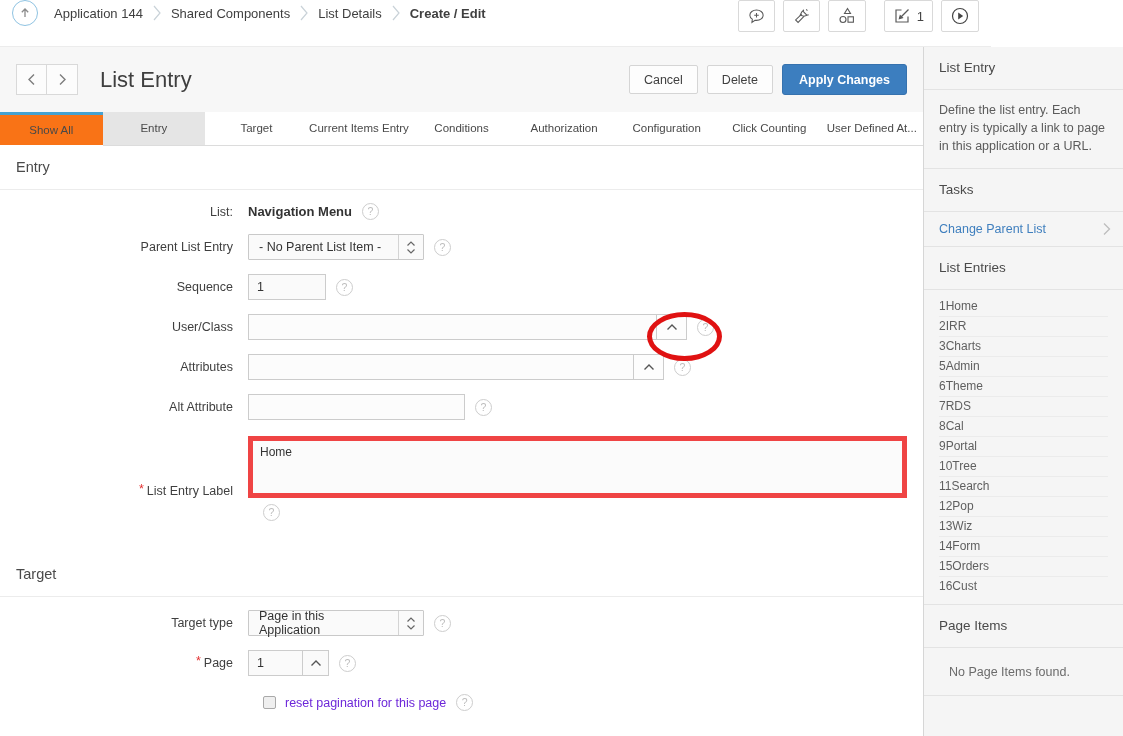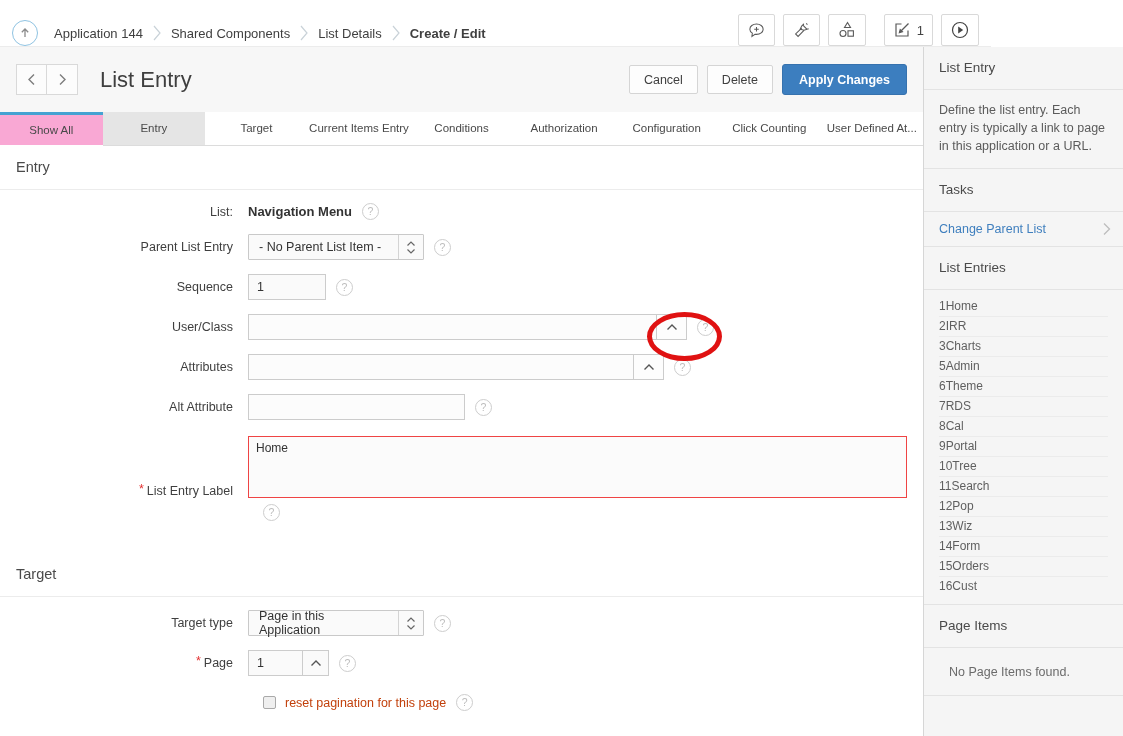--- a/index.html
+++ b/index.html
@@ -2,21 +2,21 @@
 <html><head>
 <meta charset="utf-8">
 <style>
   * { margin:0; padding:0; box-sizing:border-box; }
   html,body { width:1123px; height:736px; overflow:hidden; background:#fff;
     font-family:"Liberation Sans","DejaVu Sans",sans-serif; color:#3f3f3f; }
   .canvas { position:relative; width:1123px; height:736px; background:#fff; }
 
   
   .topbar { position:absolute; left:0; top:0; width:991px; height:47px; background:#fff;
-    border-bottom:1px solid #ececec; display:flex; align-items:flex-end; padding:0 12px; }
+    border-bottom:1px solid #ececec; display:flex; align-items:flex-start; padding:0 12px; }
   .crumb-left { display:flex; align-items:center; }
   .up-circle { width:26px; height:26px; border:1px solid #8fc3e2; border-radius:50%;
     display:flex; align-items:center; justify-content:center; margin-right:12px; background:#fff; cursor:pointer; }
   .crumb { font-size:13px; color:#3f3f3f; text-decoration:none; margin:0 4px; cursor:pointer; }
   .crumb.current { font-weight:bold; cursor:default; }
   .crumb-sep { margin:0 6px; display:flex; align-items:center; }
   .topbar-actions { margin-left:auto; display:flex; align-items:center; }
   .tb-btn { height:32px; min-width:36px; border:1px solid #d9d9d9; border-radius:2px; background:#fff;
     display:flex; align-items:center; justify-content:center; margin-left:8px; cursor:pointer; padding:0 8px; }
   .tb-btn.wide { margin-left:18px; }
@@ -30,21 +30,21 @@
     display:flex; align-items:center; justify-content:center; cursor:pointer; }
   .nav-btn + .nav-btn { border-left:none; }
   .page-title { font-size:22px; color:#3f3f3f; margin-left:22px; font-weight:normal; }
   .hdr-actions { margin-left:auto; display:flex; align-items:center; }
   .btn { height:29px; padding:8px 14px; font-size:12.5px; border-radius:2px; cursor:pointer;
     display:flex; align-items:center; border:1px solid #d5d5d5; background:#fdfdfd; color:#404040; margin-left:9px; }
   .btn.hot { background:#3c7ebf; border-color:#3672ae; color:#fff; font-weight:bold; height:31px; padding:0 16px; border-radius:3px; }
 
   .tabbar { height:34px; background:#fff; border-bottom:1px solid #dcdcdc; display:flex; }
   .tab { flex:1; text-align:center; font-size:11.5px; color:#494949; line-height:33px; cursor:pointer; }
-  .tab.active { border-top:3px solid #45a2d2; line-height:30px; background:#f9a8d4; margin-bottom:-1px; border-bottom:1px solid #fff; }
+  .tab.active { border-top:3px solid #45a2d2; line-height:30px; background:#f97316; margin-bottom:-1px; border-bottom:1px solid #fff; }
   .tab.hov { background:#e5e5e5; }
 
   .section-title { height:44px; line-height:43px; padding-left:16px; font-size:14.5px; color:#4a4a4a;
     border-bottom:1px solid #ececec; background:#fff; }
   .section-body { background:#fff; }
   .section-body.entry { height:350px; }
 
   .frow { display:flex; align-items:center; margin-top:14px; }
   .frow.first { margin-top:13px; }
   .frow.top { align-items:flex-end; }
@@ -54,28 +54,28 @@
   .fctrl { display:flex; align-items:center; }
   .bold-val { font-size:13px; font-weight:bold; color:#333; }
 
   .sel { display:flex; align-items:center; height:26px; border:1px solid #c9c9c9; background:#fafafa; border-radius:1px; cursor:pointer; }
   .sel-text { font-size:12.5px; color:#333; padding:0 10px; width:149px; }
   .sel-spin { width:25px; height:100%; border-left:1px solid #d4d4d4; display:flex; align-items:center; justify-content:center; }
   .tin { height:26px; border:1px solid #cccccc; background:#fcfcfc; font-size:12.5px; color:#333;
     padding:0 8px; font-family:"Liberation Sans","DejaVu Sans",sans-serif; }
   .lov-btn { width:31px; height:26px; border:1px solid #cccccc; margin-left:-1px; background:#fdfdfd;
     display:flex; align-items:center; justify-content:center; cursor:pointer; }
-  .ta { width:659px; height:62px; border:1px solid #ef4444; background:#fbfbfb; font-size:12px; color:#333;
+  .ta { width:659px; height:62px; border:5px solid #ef4444; background:#fbfbfb; font-size:12px; color:#333;
     padding:4px 7px; resize:none; font-family:"Liberation Sans","DejaVu Sans",sans-serif; }
   .help { width:17px; height:17px; border:1px solid #cdcdcd; border-radius:50%; color:#bdbdbd;
     font-size:10.5px; line-height:15px; text-align:center; margin-left:10px; flex:none; cursor:pointer; background:#fff; }
   .help-under { margin-left:263px; margin-top:6px; display:inline-block; }
   .cbrow { display:flex; align-items:center; margin-left:263px; margin-top:18px; }
   .cb { width:13px; height:13px; border:1px solid #a9a9a9; border-radius:2px; background:#efefef; cursor:pointer; }
-  .cb-label { font-size:12.5px; color:#c2410c; margin-left:9px; }
+  .cb-label { font-size:12.5px; color:#6d28d9; margin-left:9px; }
 
   
   .sidebar { position:absolute; left:923px; top:47px; width:200px; height:689px;
     background:#f5f5f5; border-left:1px solid #d6d6d6; }
   .side-title { height:43px; line-height:42px; padding:0 15px; font-size:13.5px; color:#4a4a4a;
     border-bottom:1px solid #e3e3e3; }
   .side-desc { padding:11px 14px 13px 15px; font-size:12.5px; line-height:1.45; color:#5b5b5b;
     border-bottom:1px solid #e3e3e3; }
   .side-link { display:flex; align-items:flex-start; justify-content:space-between; padding:10px 12px 10px 15px;
     border-bottom:1px solid #e3e3e3; cursor:pointer; }

